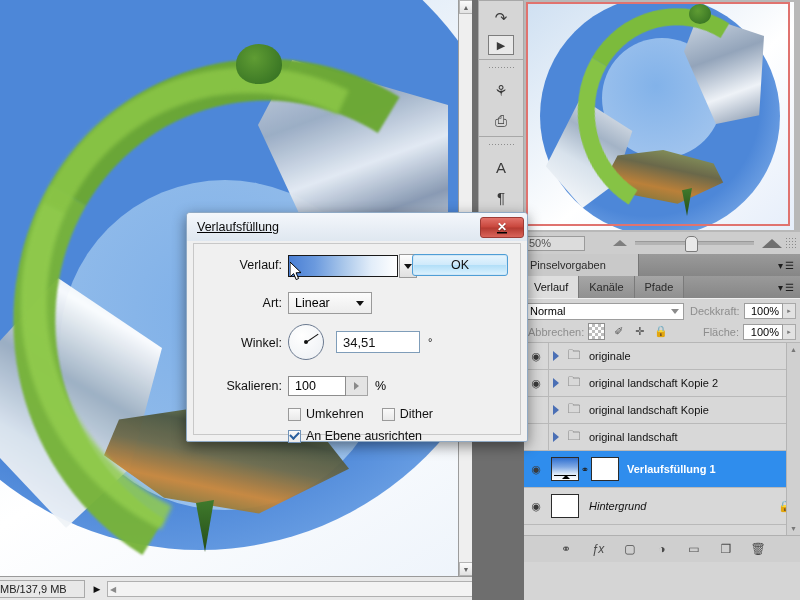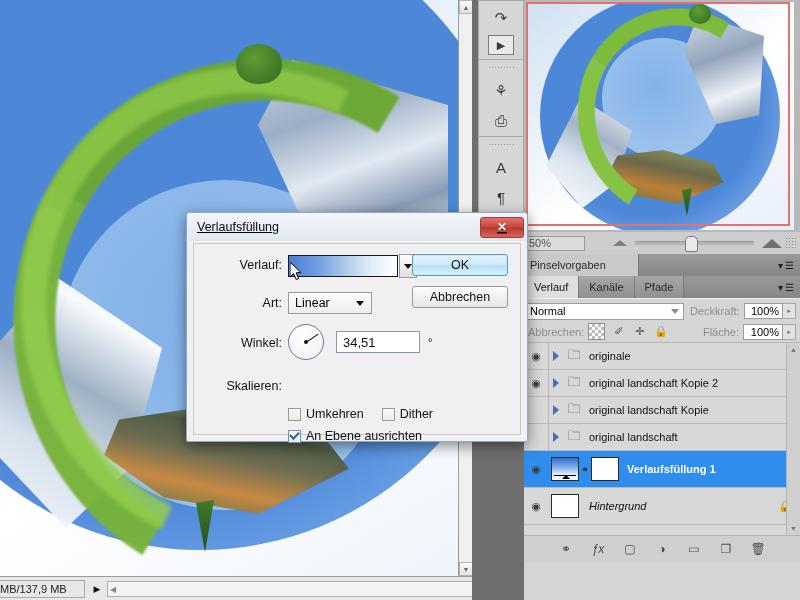--- a/index.html
+++ b/index.html
@@ -464,37 +464,41 @@
         <span class="needle"></span>
         <span class="hub"></span>
       </div>
       <div id="angle-input" style="margin-left:12px">34,51</div>
       <span class="deg-sign">°</span>
     </div>
 
     <div class="row" style="left:2px;top:135px;width:86px;justify-content:flex-end;">
       <span class="dlg-label">Skalieren:</span>
     </div>
+    <div class="row" style="left:94px;top:132px;">
+      <div id="scale-input">100</div>
+      <div id="scale-stepper">
+          <i></i>
+        </div>
+      <span class="pct-sign">%</span>
+    </div>
 
     <div class="row" style="left:94px;top:163px;">
       <span class="cbox"></span>
       <span class="cb-label">Umkehren</span>
       <span class="cbox" style="margin-left:18px"></span>
       <span class="cb-label">Dither</span>
     </div>
 
     <div class="row" style="left:94px;top:185px;">
       <span class="cbox checked"></span>
       <span class="cb-label">An Ebene ausrichten</span>
     </div>
 
     <div class="row" style="left:218px;top:10px;">
       <div class="dlg-btn" id="ok-button">OK</div>
     </div>
-    <div class="row" style="left:218px;top:42px;">
-      <div class="dlg-btn">Abbrechen</div>
-    </div>
   </div>
 </div>
 
 <svg id="cursor" class="abs" viewBox="0 0 14 20">
   <polygon points="0,0 0,15 3.6,11.6 6.2,17.6 8.6,16.5 6.1,10.8 11,10.6" fill="#ffffff" stroke="#000000" stroke-width="1"></polygon>
 </svg>
 
 </body></html>

